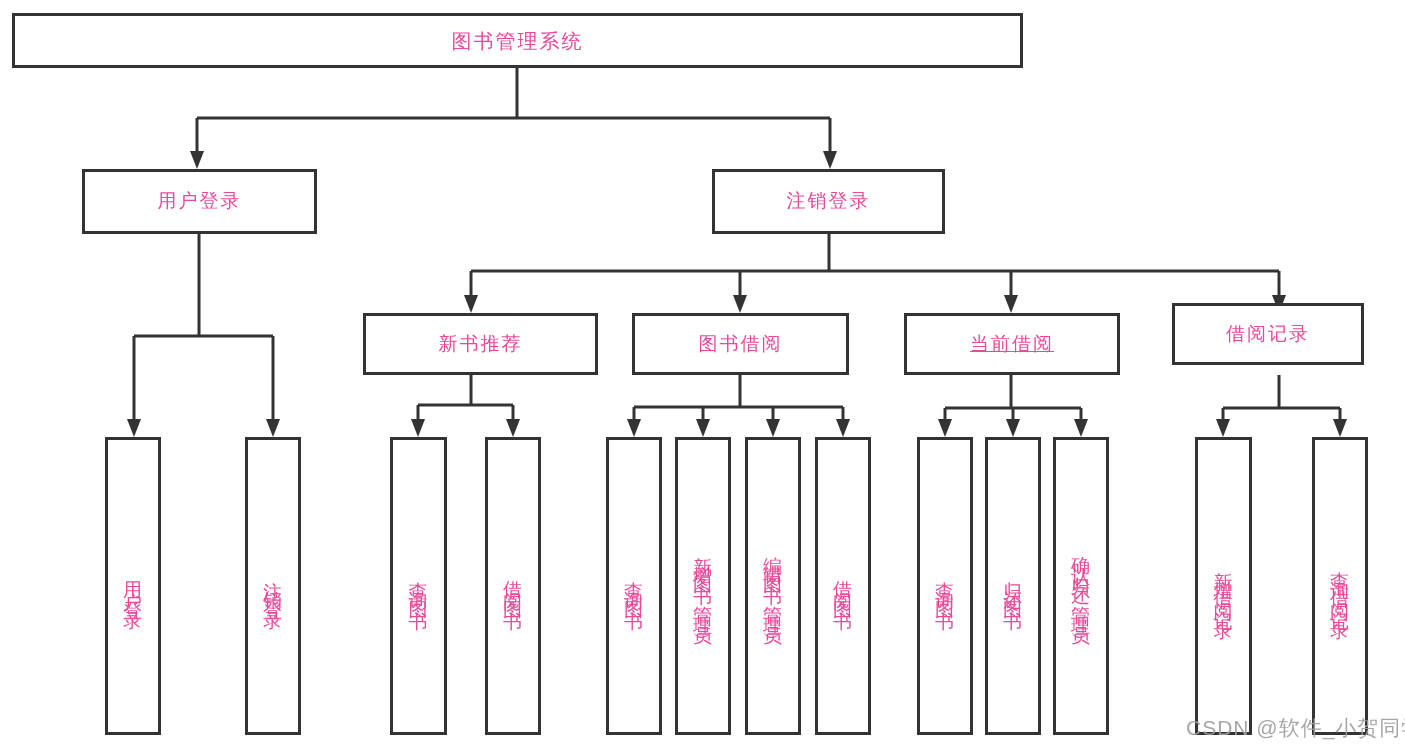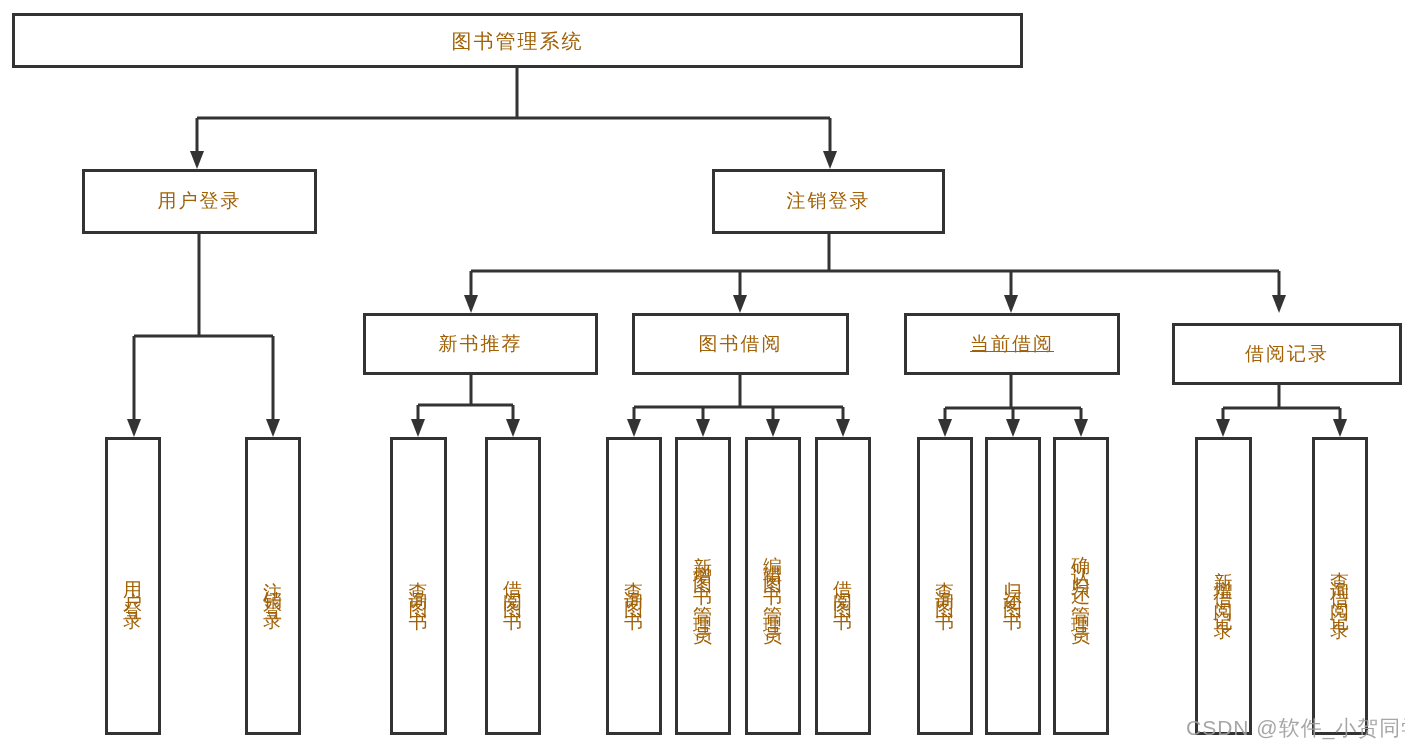--- a/index.html
+++ b/index.html
@@ -26,21 +26,21 @@
     stroke: none;
   }
   .box {
     position: absolute;
     box-sizing: border-box;
     background: #ffffff;
     border: 3px solid #333333;
     display: flex;
     align-items: center;
     justify-content: center;
-    color: #a16207;
+    color: #ec4899;
     font-size: 19px;
     letter-spacing: 2px;
     text-align: center;
     line-height: 1.2;
     z-index: 2;
   }
   .root-box { font-size: 20px; }
   .vbox {
     writing-mode: vertical-rl;
     text-orientation: mixed;
@@ -120,21 +120,21 @@
   </svg>
 
   <div class="box root-box" style="left:12px; top:13px; width:1011px; height:55px;">图书管理系统</div>
 
   <div class="box" style="left:82px; top:169px; width:235px; height:65px;">用户登录</div>
   <div class="box" style="left:712px; top:169px; width:233px; height:65px;">注销登录</div>
 
   <div class="box" style="left:363px; top:313px; width:235px; height:62px;">新书推荐</div>
   <div class="box" style="left:632px; top:313px; width:217px; height:62px;">图书借阅</div>
   <div class="box" style="left:904px; top:313px; width:216px; height:62px;text-decoration:underline;">当前借阅</div>
-  <div class="box" style="left:1172px; top:323px; width:230px; height:62px;">借阅记录</div>
+  <div class="box" style="left:1172px; top:303px; width:192px; height:62px;">借阅记录</div>
 
   <div class="box vbox" style="left:105px; top:437px; width:56px; height:298px;">用户登录</div>
   <div class="box vbox" style="left:245px; top:437px; width:56px; height:298px;">注销登录</div>
 
   <div class="box vbox" style="left:390px; top:437px; width:57px; height:298px;">查询图书</div>
   <div class="box vbox" style="left:485px; top:437px; width:56px; height:298px;">借阅图书</div>
 
   <div class="box vbox" style="left:606px; top:437px; width:56px; height:298px;">查询图书</div>
   <div class="box vbox" style="left:675px; top:437px; width:56px; height:298px;">新增图书（管理员）</div>
   <div class="box vbox" style="left:745px; top:437px; width:56px; height:298px;">编辑图书（管理员）</div>

